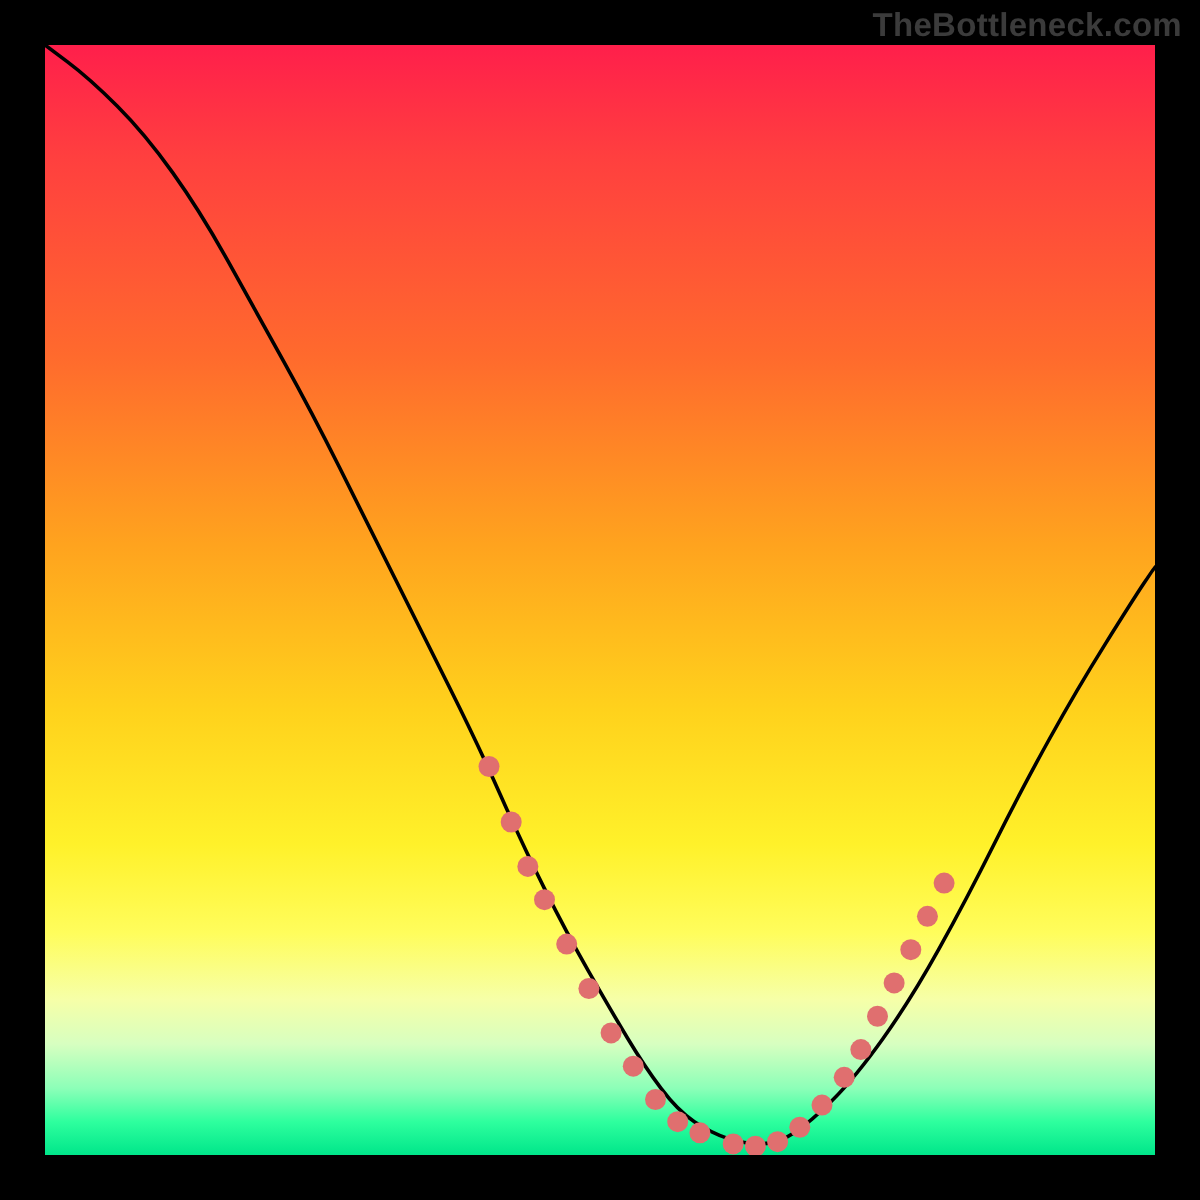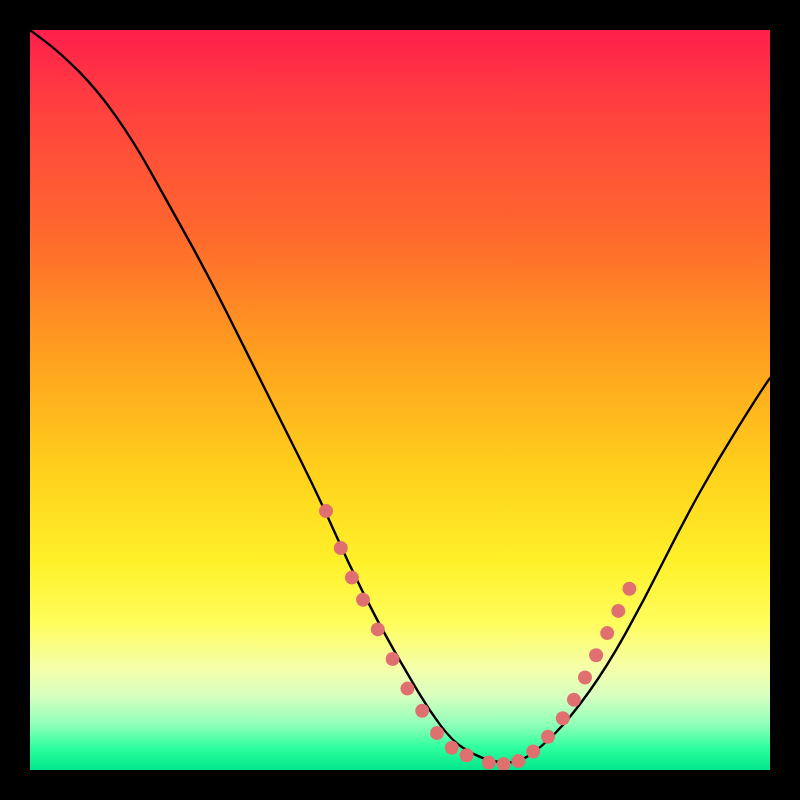--- a/index.html
+++ b/index.html
@@ -54,20 +54,21 @@
     left: 0;
     top: 0;
     width: 740px;
     height: 740px;
   }
 </style>
 </head>
 <body>
 
 <div class="stage">
+  <div class="brand">TheBottleneck.com</div>
   <div class="plot">
     <svg class="curve" viewBox="0 0 740 740" preserveAspectRatio="none">
       <path id="curve-path" fill="none" stroke="#000000" stroke-width="2.4" stroke-linecap="round" d="M 0.0 0.0 Q 0.0 0.0 14.8 11.1 Q 29.6 22.2 48.1 40.7 Q 66.6 59.2 85.1 85.1 Q 103.6 111.0 122.1 144.3 Q 140.6 177.6 159.1 210.9 Q 177.6 244.2 196.1 281.2 Q 214.6 318.2 233.1 355.2 Q 251.6 392.2 270.1 429.2 Q 288.6 466.2 303.4 499.5 Q 318.2 532.8 333.0 562.4 Q 347.8 592.0 362.6 617.9 Q 377.4 643.8 388.5 662.3 Q 399.6 680.8 410.7 695.6 Q 421.8 710.4 432.9 717.8 Q 444.0 725.2 455.1 728.9 Q 466.2 732.6 477.3 732.6 Q 488.4 732.6 499.5 725.2 Q 510.6 717.8 525.4 703.0 Q 540.2 688.2 558.7 662.3 Q 577.2 636.4 595.7 603.1 Q 614.2 569.8 632.7 532.8 Q 651.2 495.8 669.7 462.5 Q 688.2 429.2 706.7 399.6 Q 725.2 370.0 732.6 358.9 T 740.0 347.8"></path>
       <g id="markers">
           <circle cx="296.0" cy="481.0" r="7" fill="#e06f6f"></circle>
           <circle cx="310.8" cy="518.0" r="7" fill="#e06f6f"></circle>
           <circle cx="321.9" cy="547.6" r="7" fill="#e06f6f"></circle>
           <circle cx="333.0" cy="569.8" r="7" fill="#e06f6f"></circle>
           <circle cx="347.8" cy="599.4" r="7" fill="#e06f6f"></circle>
           <circle cx="362.6" cy="629.0" r="7" fill="#e06f6f"></circle>

